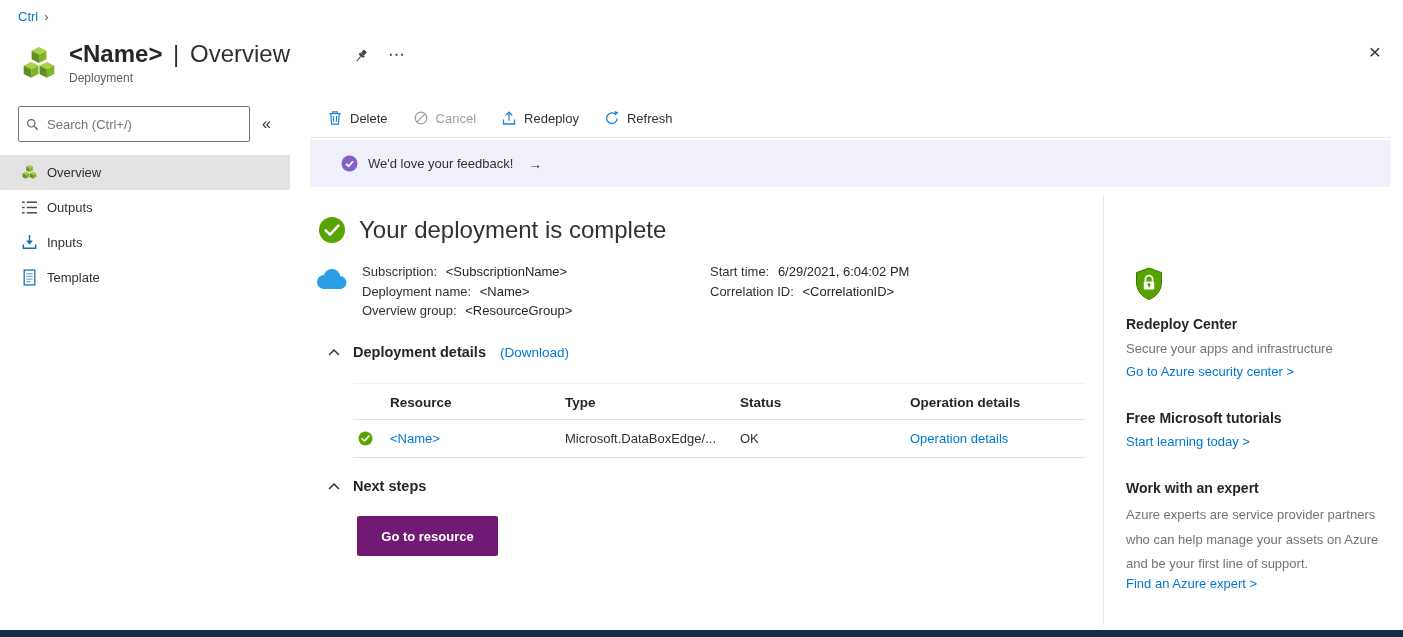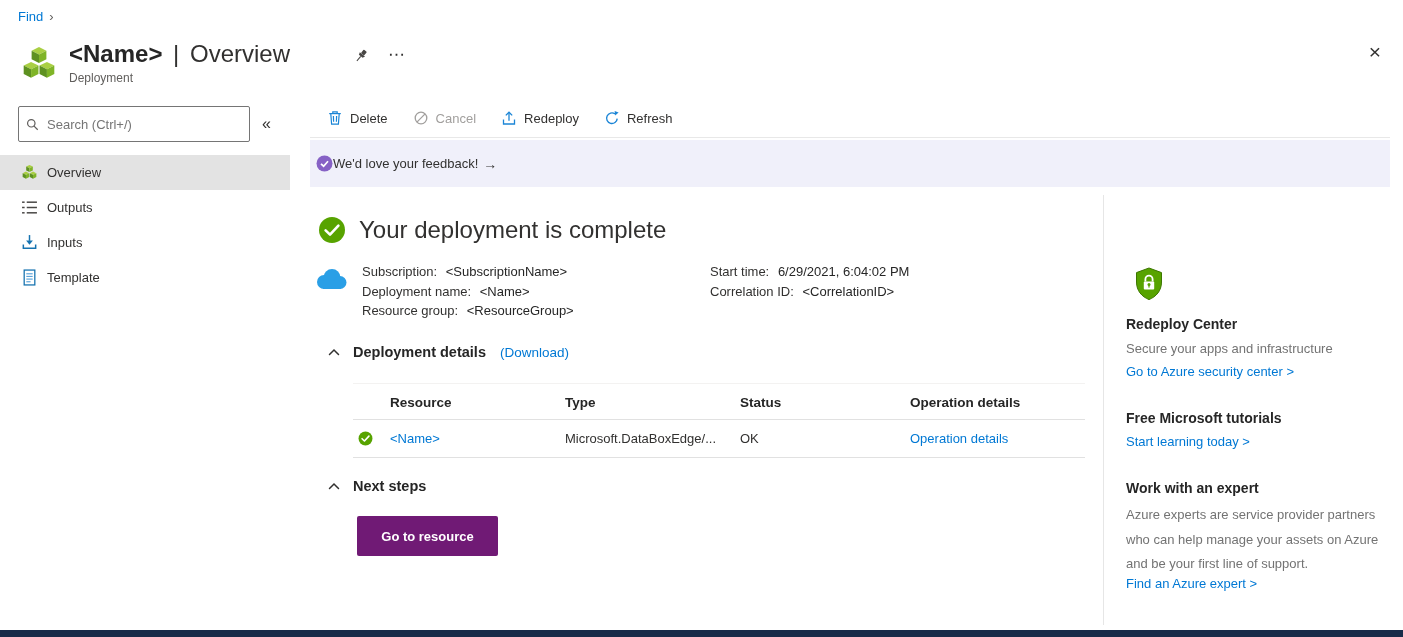--- a/index.html
+++ b/index.html
@@ -39,21 +39,21 @@
   .menu-item.selected{background:#e3e3e3;}
 
   
   .toolbar{position:absolute;top:104px;left:327px;height:28px;display:flex;align-items:center;gap:25px;}
   .tb-item{display:flex;align-items:center;gap:7px;font-size:13px;color:#323130;cursor:pointer;white-space:nowrap;}
   .tb-item.disabled{color:#a19f9d;cursor:default;}
   .toolbar-divider{position:absolute;top:137px;left:310px;width:1080px;border-top:1px solid #e8e8e8;}
 
   
   .banner{position:absolute;top:140px;left:310px;width:1080px;height:47px;background:#f0f0fa;
-    display:flex;align-items:center;padding-left:6px;box-sizing:border-box;}
+    display:flex;align-items:center;gap:10px;padding-left:31px;box-sizing:border-box;}
   .banner-text{font-size:13px;color:#323130;}
   .banner-arrow{font-size:14px;color:#323130;margin-left:5px;cursor:pointer;}
 
   
   .main{position:absolute;top:187px;left:310px;width:793px;height:443px;}
   .status-row{position:absolute;top:29px;left:8px;display:flex;align-items:flex-start;gap:13px;}
   .status-heading{font-size:24px;font-weight:400;color:#323130;white-space:nowrap;}
 
   .essentials-cloud{position:absolute;top:80px;left:4px;}
   .ess-col{position:absolute;top:75px;font-size:13px;line-height:19.5px;white-space:nowrap;}
@@ -94,21 +94,21 @@
   .rp-exp-title{top:285px;}
   .rp-exp-body{top:308px;width:275px;white-space:normal;line-height:24.5px;}
   .rp-exp-link{top:381px;}
 
   .footer-bar{position:absolute;left:0;right:0;bottom:0;height:7px;background:#182c49;}
 </style>
 </head>
 <body>
 
 <div class="breadcrumb">
-  <span class="link">Find</span>
+  <span class="link">Ctrl</span>
   <span class="bc-sep">›</span>
 </div>
 
 <div class="page-header">
   <span class="header-icon">
     <svg width="38" height="38" viewBox="0 0 36 36">
       <polygon points="18,2 25,5.5 18,9 11,5.5" fill="#a9cf43"></polygon>
       <polygon points="11,5.5 18,9 18,17 11,13.5" fill="#5e9121"></polygon>
       <polygon points="25,5.5 18,9 18,17 25,13.5" fill="#7fb427"></polygon>
       <polygon points="10.5,16 17.5,19.5 10.5,23 3.5,19.5" fill="#a9cf43"></polygon>
@@ -298,21 +298,21 @@
   <div class="ess-col ess-left">
     <div>
       <span class="ess-label">Subscription:</span>
       <span class="ess-value link">&lt;SubscriptionName&gt;</span>
     </div>
     <div>
       <span class="ess-label">Deployment name:</span>
       <span class="ess-value">&lt;Name&gt;</span>
     </div>
     <div>
-      <span class="ess-label">Resource group:</span>
+      <span class="ess-label">Overview group:</span>
       <span class="ess-value link">&lt;ResourceGroup&gt;</span>
     </div>
   </div>
 
   <div class="ess-col ess-right">
     <div>
       <span class="ess-label">Start time:</span>
       <span class="ess-value">6/29/2021, 6:04:02 PM</span>
     </div>
     <div>

